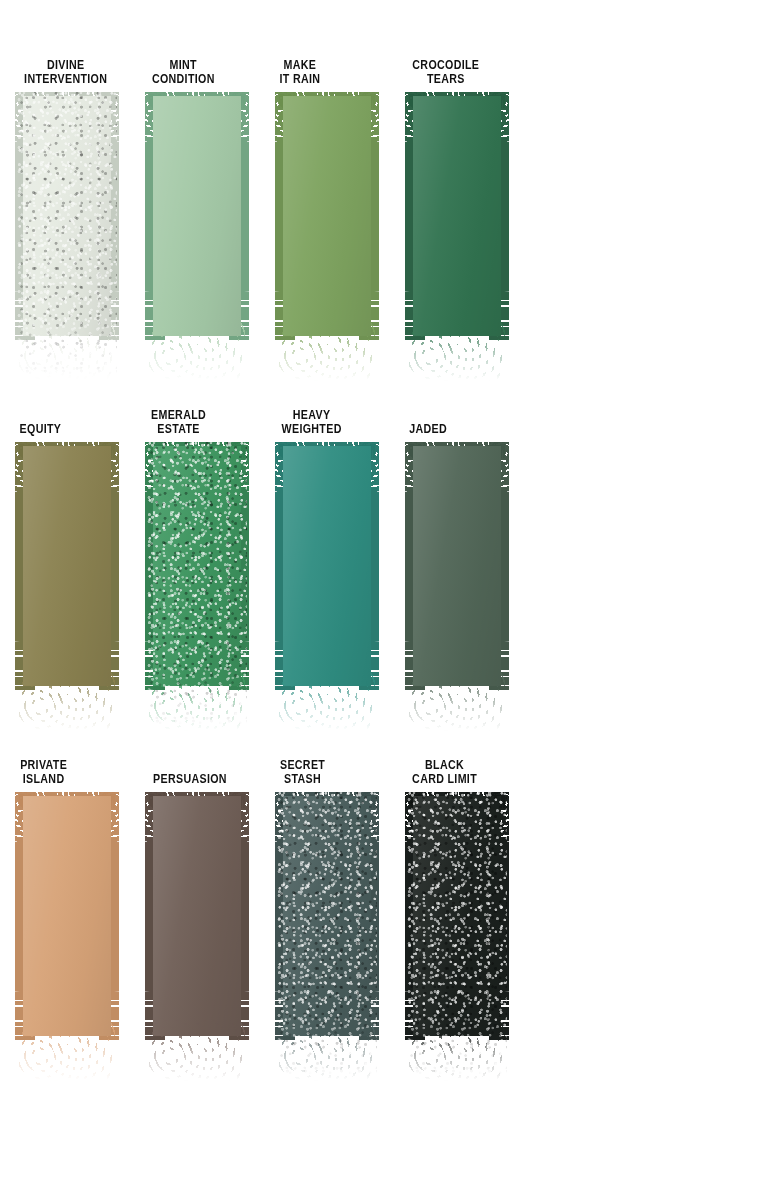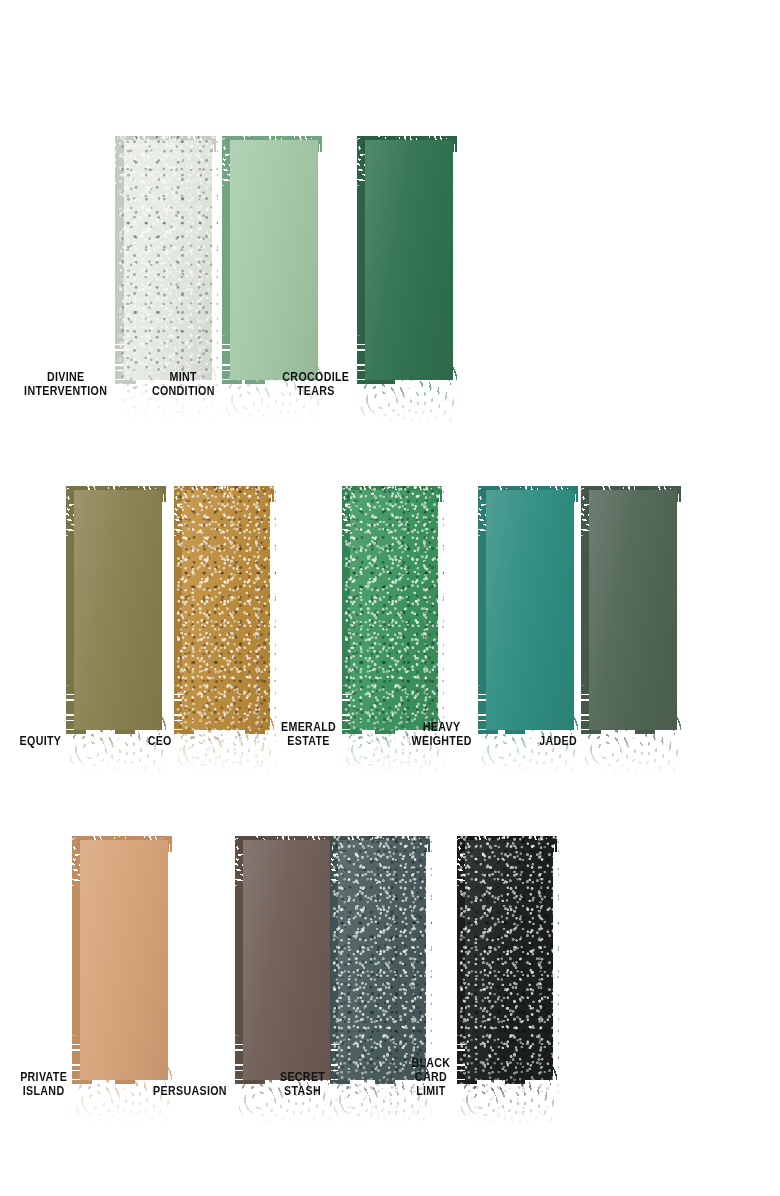--- a/index.html
+++ b/index.html
@@ -29,22 +29,22 @@
     flex-direction: row;
     height: 350px;
     padding: 0 10px;
     box-sizing: border-box;
   }
 
   .swatch-cell {
     width: 120px;
     margin: 0 5px;
     display: flex;
-    flex-direction: row;
-    align-items: flex-end;
+    flex-direction: column;
+    align-items: flex-start;
     position: relative;
   }
 
   .shade-label {
     font-family: "Liberation Sans Narrow", "Liberation Sans", sans-serif;
     font-weight: bold;
     font-size: 13px;
     line-height: 14px;
     letter-spacing: 0.4px;
     color: #111111;
@@ -220,20 +220,33 @@
           <div class="edge edge-left"></div>
           <div class="edge edge-right"></div>
           <div class="edge edge-top"></div>
           <div class="swatch-core"></div>
           <div class="fade"></div>
           <div class="sheen"></div>
           <div class="shimmer"></div>
         </div>
       </div>
       <div class="swatch-cell">
+        <div class="shade-label" style="color: rgb(17, 17, 17);">MAKE
+IT RAIN</div>
+        <div class="swatch finish-matte" style="--c: #7ea35f; --e: #6c8f4e;">
+          <div class="edge edge-left"></div>
+          <div class="edge edge-right"></div>
+          <div class="edge edge-top"></div>
+          <div class="swatch-core"></div>
+          <div class="fade"></div>
+          <div class="sheen"></div>
+          <div class="shimmer"></div>
+        </div>
+      </div>
+      <div class="swatch-cell">
         <div class="shade-label" style="color: rgb(17, 17, 17);">CROCODILE
 TEARS</div>
         <div class="swatch finish-matte" style="--c: #317350; --e: #265d41;">
           <div class="edge edge-left"></div>
           <div class="edge edge-right"></div>
           <div class="edge edge-top"></div>
           <div class="swatch-core"></div>
           <div class="fade"></div>
           <div class="sheen"></div>
           <div class="shimmer"></div>
@@ -247,32 +260,20 @@
           <div class="edge edge-left"></div>
           <div class="edge edge-right"></div>
           <div class="edge edge-top"></div>
           <div class="swatch-core"></div>
           <div class="fade"></div>
           <div class="sheen"></div>
           <div class="shimmer"></div>
         </div>
       </div>
       <div class="swatch-cell">
-        <div class="shade-label" style="color: rgb(17, 17, 17);">CEO</div>
-        <div class="swatch finish-glitter" style="--c: #c2913f; --e: #a8792e;">
-          <div class="edge edge-left"></div>
-          <div class="edge edge-right"></div>
-          <div class="edge edge-top"></div>
-          <div class="swatch-core"></div>
-          <div class="fade"></div>
-          <div class="sheen"></div>
-          <div class="shimmer"></div>
-        </div>
-      </div>
-      <div class="swatch-cell">
         <div class="shade-label" style="color: rgb(17, 17, 17);">EMERALD
 ESTATE</div>
         <div class="swatch finish-glitter" style="--c: #3f9a62; --e: #2f7e4e;">
           <div class="edge edge-left"></div>
           <div class="edge edge-right"></div>
           <div class="edge edge-top"></div>
           <div class="swatch-core"></div>
           <div class="fade"></div>
           <div class="sheen"></div>
           <div class="shimmer"></div>

